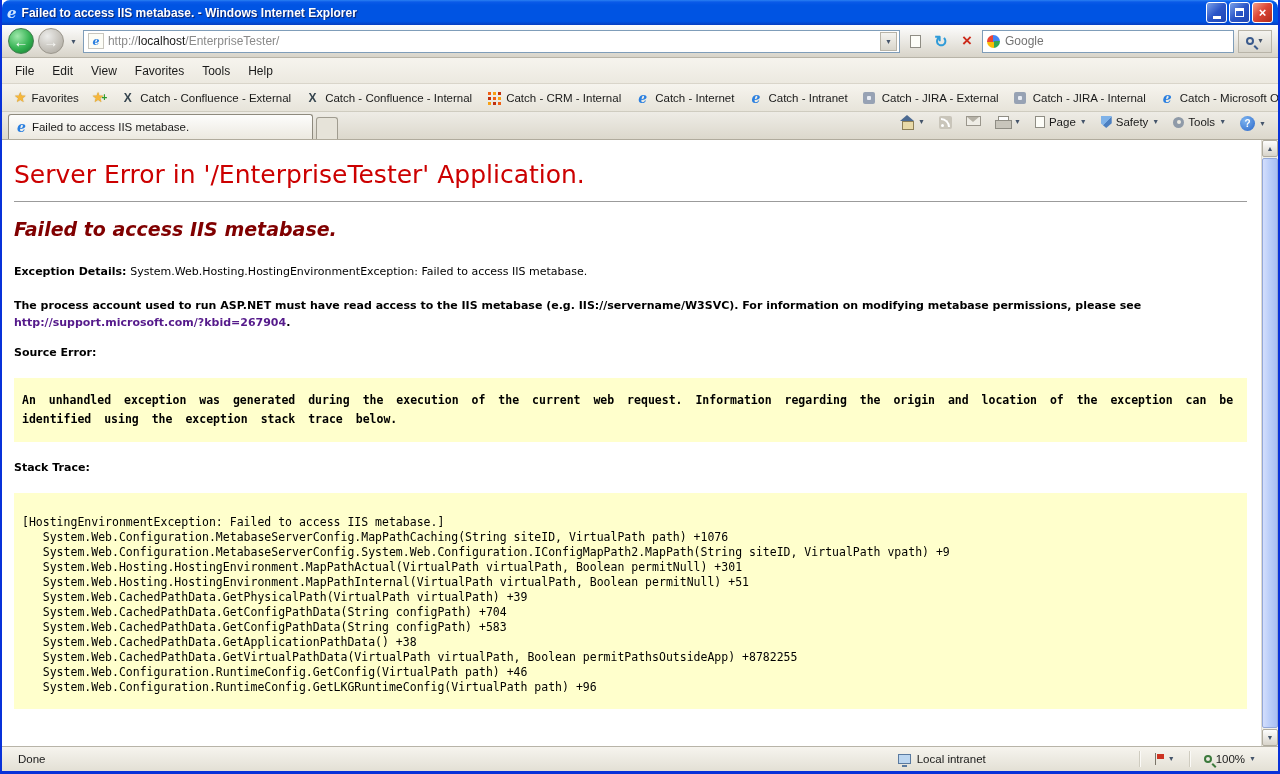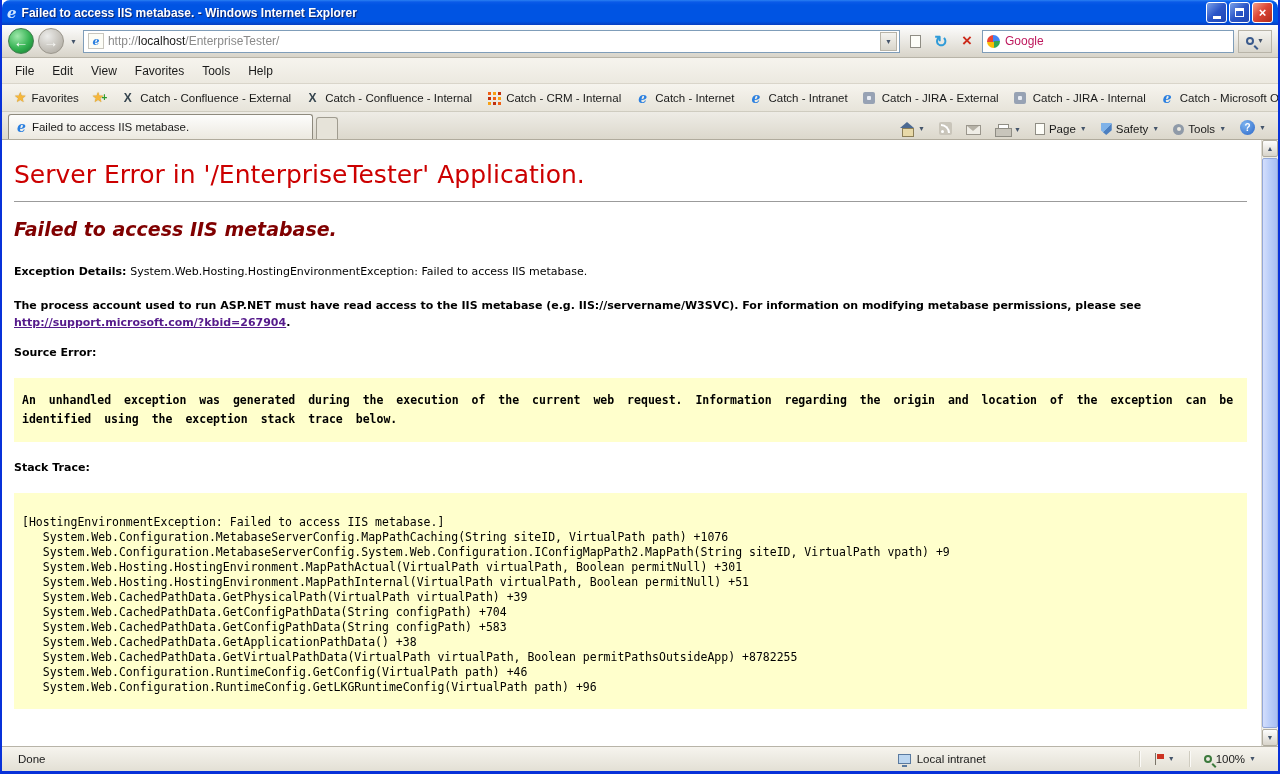--- a/index.html
+++ b/index.html
@@ -30,21 +30,21 @@
   .address-text{flex:1;font-size:12px;white-space:nowrap;overflow:hidden}
   .addr-dim{color:#8a8a8a}
   .addr-host{color:#1a1a1a}
   .addr-dd{width:17px;height:19px;background:linear-gradient(180deg,#f4f3ef,#d9d6cc);border:1px solid #b8b4a8;display:flex;align-items:center;justify-content:center;font-size:7px;color:#44546a}
   .tool-btn{width:22px;height:24px;display:flex;align-items:center;justify-content:center;flex:0 0 auto}
   .refresh-glyph{font-size:16px;font-weight:bold;color:#2f9bd8}
   .stop-glyph{font-size:17px;font-weight:bold;color:#cc2a1a}
   .compat-icon{width:11px;height:13px;background:#fdfdf8;border:1px solid #8f8d84}
   .search-box{width:252px;height:23px;background:#fff;border:1px solid #7f9db9;display:flex;align-items:center;padding:0 4px;gap:5px;flex:0 0 auto}
   .google-icon{width:13px;height:13px;border-radius:50%;background:conic-gradient(#4285f4 0 90deg,#34a853 90deg 180deg,#fbbc05 180deg 270deg,#ea4335 270deg 360deg);flex:0 0 auto}
-  .search-text{flex:1;font-size:12px;color:#be185d}
+  .search-text{flex:1;font-size:12px;color:#737373}
   .search-btn{width:34px;height:23px;display:flex;align-items:center;justify-content:center;gap:3px;background:linear-gradient(180deg,#f4f3ef,#d9d6cc);border:1px solid #b8b4a8;flex:0 0 auto}
   .lens{width:8px;height:8px;border:2px solid #3a5a8c;border-radius:50%;position:relative}
   .lens::after{content:"";position:absolute;width:2px;height:5px;background:#3a5a8c;left:7px;top:6px;transform:rotate(-45deg)}
 
   
   .menubar{height:26px;flex:0 0 26px;background:linear-gradient(180deg,#f6f4ee,#ece9e0);display:flex;align-items:center;padding:0 4px;font-size:12px;color:#1a1a1a;border-bottom:1px solid #d9d5ca}
   .menu-item{padding:4px 9px;cursor:default}
 
   
   .favbar{height:28px;flex:0 0 28px;background:linear-gradient(180deg,#f6f4ee,#e7e4da);display:flex;align-items:center;padding:0 6px;gap:2px;font-size:11.5px;color:#1a1a1a;border-bottom:1px solid #cfccc0;white-space:nowrap;overflow:hidden}
@@ -56,21 +56,21 @@
   .icon-x{font-weight:bold;font-size:12px;color:#36454f}
   .icon-crm{width:3px;height:3px;background:#f06014;box-shadow:5px 0 #f8a014,10px 0 #c03010,0 5px #c03010,5px 5px #f06014,10px 5px #f8a014,0 10px #f8a014,5px 10px #c03010,10px 10px #f06014;margin:-8px 0 0 -8px}
   .icon-jira{width:12px;height:12px;border-radius:2px;background:#97a2b4;position:relative}
   .icon-jira::after{content:"";position:absolute;left:4px;top:4px;width:4px;height:4px;background:#e8ecf4;border-radius:1px}
 
   
   .tabbar{height:28px;flex:0 0 28px;background:linear-gradient(180deg,#eeece6,#dcd8cc);display:flex;align-items:flex-end;padding:2px 6px 0;border-bottom:1px solid #b0ab9d}
   .tab.active{height:25px;width:305px;background:linear-gradient(180deg,#fdfdfc,#ece9e0);border:1px solid #8e8a7e;border-bottom:none;border-radius:3px 3px 0 0;display:flex;align-items:center;gap:6px;padding:0 8px;font-size:11.5px;color:#1a1a1a;white-space:nowrap;overflow:hidden}
   .tab.stub{height:22px;width:22px;background:#e6e3d9;border:1px solid #a09c90;border-bottom:none;border-radius:3px 3px 0 0;margin-left:3px}
   .tab-spacer{flex:1}
-  .cmd-area{display:flex;align-items:flex-end;gap:2px;height:27px;font-size:11.5px;color:#1a1a1a}
+  .cmd-area{display:flex;align-items:flex-start;gap:2px;height:27px;font-size:11.5px;color:#1a1a1a}
   .cmd{display:flex;align-items:center;gap:4px;padding:4px 6px;cursor:default}
   .home-icon{width:14px;height:12px;position:relative}
   .home-icon::before{content:"";position:absolute;left:0;top:-1px;border-left:7px solid transparent;border-right:7px solid transparent;border-bottom:6px solid #4c6a92}
   .home-icon::after{content:"";position:absolute;left:2px;top:5px;width:10px;height:7px;background:#e8d9a8;border:1px solid #8d7f57}
   .rss-icon{width:13px;height:13px;background:#c9c5ba;border-radius:2px;position:relative}
   .rss-icon::before{content:"";position:absolute;left:2px;bottom:2px;width:3px;height:3px;border-radius:50%;background:#fff}
   .rss-icon::after{content:"";position:absolute;left:2px;bottom:2px;width:7px;height:7px;border:2px solid #fff;border-bottom:none;border-left:none;border-radius:0 100% 0 0}
   .mail-icon{width:15px;height:10px;background:#efede6;border:1px solid #9a968c;position:relative}
   .mail-icon::before{content:"";position:absolute;left:0;top:0;border-left:6px solid transparent;border-right:6px solid transparent;border-top:5px solid #b5b1a6}
   .printer-icon{width:15px;height:11px;position:relative}
@@ -84,21 +84,21 @@
 
   
   .content{flex:1;display:flex;background:#fff;overflow:hidden}
   .page{flex:1;padding:12px 14px 0 12px;overflow:hidden;font-family:"DejaVu Sans",sans-serif;color:#000}
   .page h1{font-size:25px;font-weight:normal;color:#cc0000;margin:8px 0 12px}
   .rule{border:none;border-top:1px solid #9b9b9b;margin:12px 0 16px}
   .page h2{font-size:19px;font-style:italic;font-weight:bold;color:#800000;margin:6px 0 24px}
   .para{font-size:11px;margin:0 0 17px;line-height:1.45}
   .para b{font-weight:bold}
   .bold-note{font-weight:bold;line-height:1.55;margin-bottom:14px}
-  .kb-link{color:#551a8b;font-weight:bold;text-decoration:underline;cursor:pointer}
+  .kb-link{color:#551a8b;font-weight:bold;cursor:pointer}
   .code-box{background:#ffffcc;font-family:"DejaVu Sans Mono",monospace;font-size:11.5px;margin:4px 0 18px;width:100%}
   .code-box.source{font-weight:bold;word-spacing:6px;line-height:19px;padding:13px 8px}
   .code-box.stack{line-height:15px;padding:22px 8px 14px}
   .code-line{white-space:pre}
 
   
   .scrollbar{width:17px;flex:0 0 17px;display:flex;flex-direction:column;background:#f1f0ea;border-left:1px solid #dedbd2}
   .scroll-btn{height:17px;flex:0 0 17px;background:linear-gradient(180deg,#fdfdfd,#d8d4ca);border:1px solid #b0ac9f;border-radius:2px;display:flex;align-items:center;justify-content:center;font-size:7px;color:#44546a}
   .scroll-thumb{flex:1;background:linear-gradient(90deg,#d3defc,#b9cdf8 50%,#a8bef2);border:1px solid #93a8d8;border-radius:2px;margin:1px 0}
 

